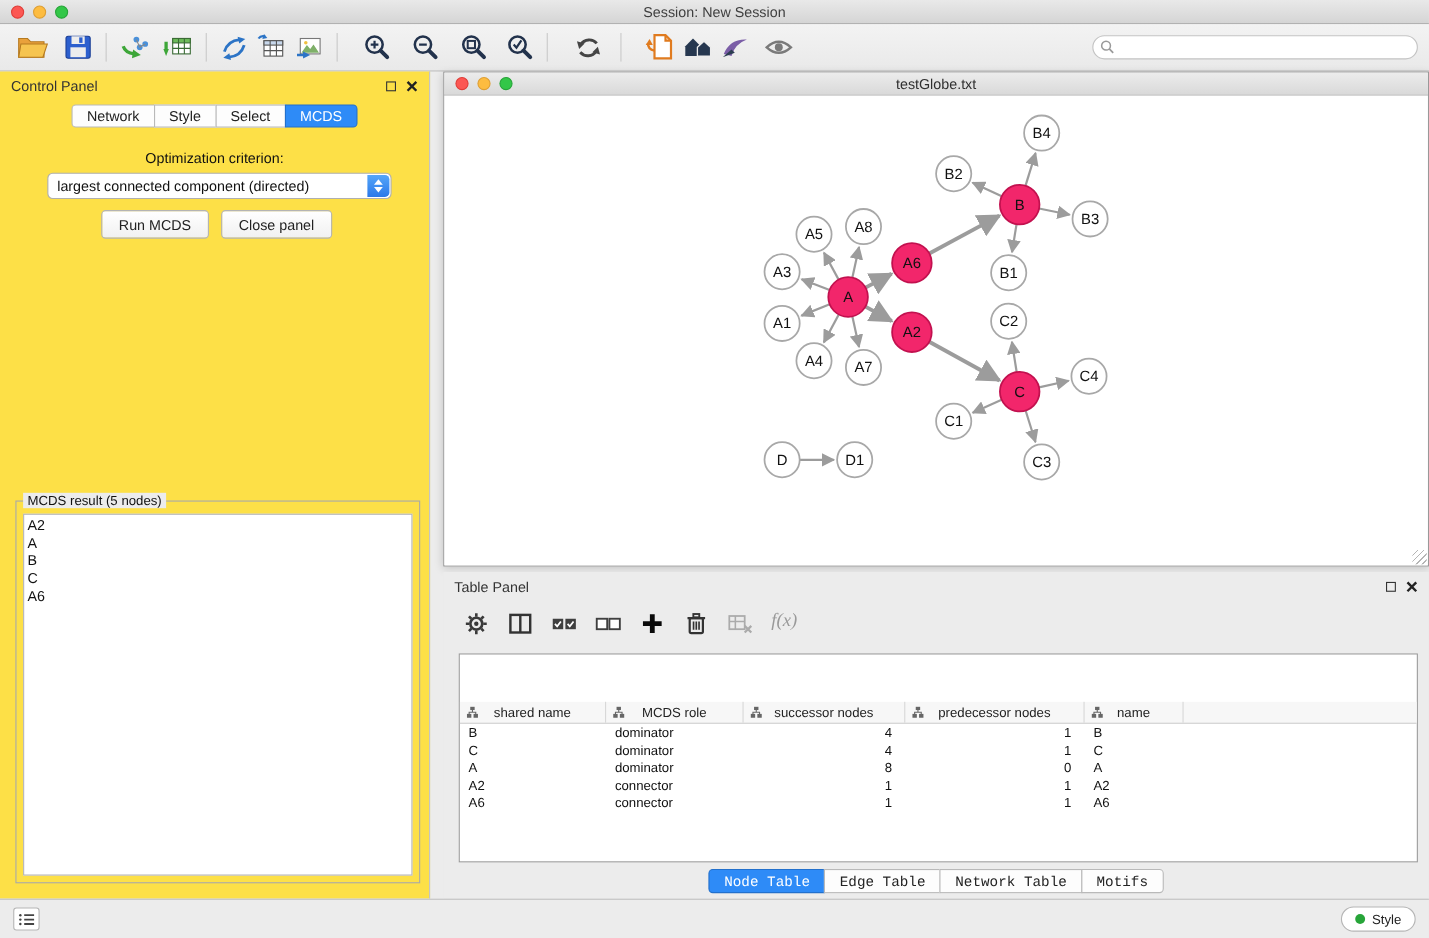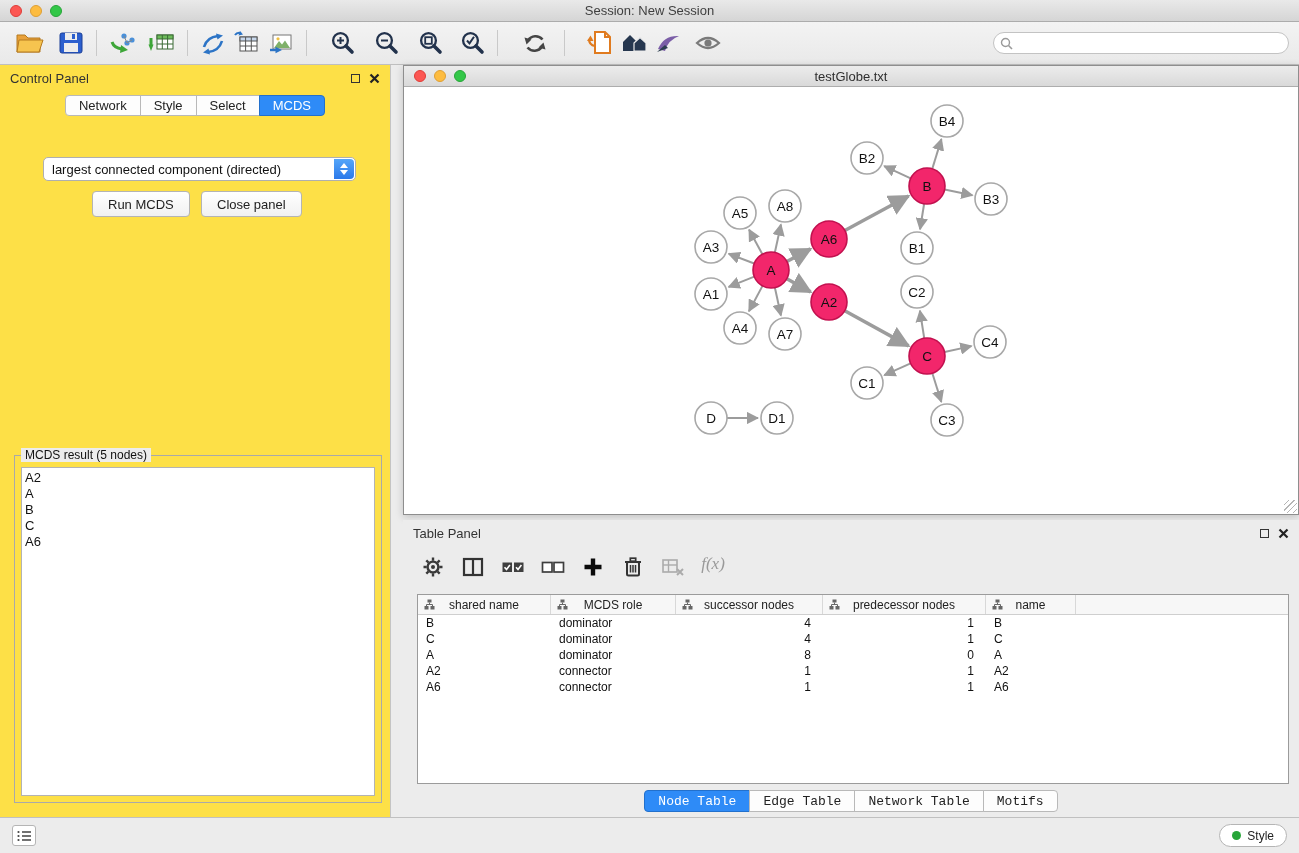--- a/index.html
+++ b/index.html
@@ -72,21 +72,21 @@
   #net-grip { position:absolute; right:1px; bottom:1px; width:13px; height:13px;
     background:repeating-linear-gradient(135deg, transparent 0 3px, #B5B5B5 3px 4px); }
 
   
   #table-panel { position:absolute; left:403px; top:520px; width:896px; height:297px; background:#ECECEC; }
   #tp-toolbar { position:absolute; left:14px; top:30px; right:10px; height:40px; display:flex; align-items:center; gap:8px; }
   .tpbtn { width:32px; height:32px; display:flex; align-items:flex-start; justify-content:center; }
   #fx-label { font-family:"Liberation Serif", serif; font-style:italic; font-size:17px; color:#999; }
 
   #tbl { position:absolute; left:14px; top:74px; right:10px; height:190px; background:#FFF; border:1px solid #9B9B9B; overflow:hidden; }
-  #tbl-head { display:flex; background:#F7F7F7; border-bottom:1px solid #CFCFCF; height:20px; }
+  #tbl-head { display:flex; background:#F7F7F7; border-bottom:1px solid #CFCFCF; height:20px;margin-top:43px; }
   .th { position:relative; display:flex; align-items:center; justify-content:center; font-size:12px; color:#222;
     border-right:1px solid #D8D8D8; }
   .th .sorticon { position:absolute; left:6px; top:4px; }
   .trow { display:flex; height:16px; }
   .td { font-size:12px; color:#111; padding:0 8px; display:flex; align-items:center; overflow:hidden; }
   .td.num { justify-content:flex-end; padding-right:12px; }
   .col0 { width:133px; } .col1 { width:125px; } .col2 { width:147px; } .col3 { width:163px; } .col4 { width:90px; }
   .colfill { flex:1; border-right:none !important; }
 
   #tp-tabs { position:absolute; left:0; bottom:5px; width:100%; display:flex; justify-content:center; }
@@ -266,20 +266,21 @@
             <path d="M1.5 1.5 L9.5 9.5 M9.5 1.5 L1.5 9.5" stroke="#222" stroke-width="2.2"></path>
           </svg>
       </span>
     </div>
     <div id="cp-tabs">
         <div class="tab">Network</div>
         <div class="tab">Style</div>
         <div class="tab">Select</div>
         <div class="tab active">MCDS</div>
       </div>
+    <div id="opt-label">Optimization criterion:</div>
     <div id="criterion">
       <span>largest connected component (directed)</span>
       <span class="stepper">
           <span class="chev-up"></span>
           <span class="chev-dn"></span>
         </span>
     </div>
     <div class="cp-btn" id="run-btn">
         <span>Run MCDS</span>
       </div>

